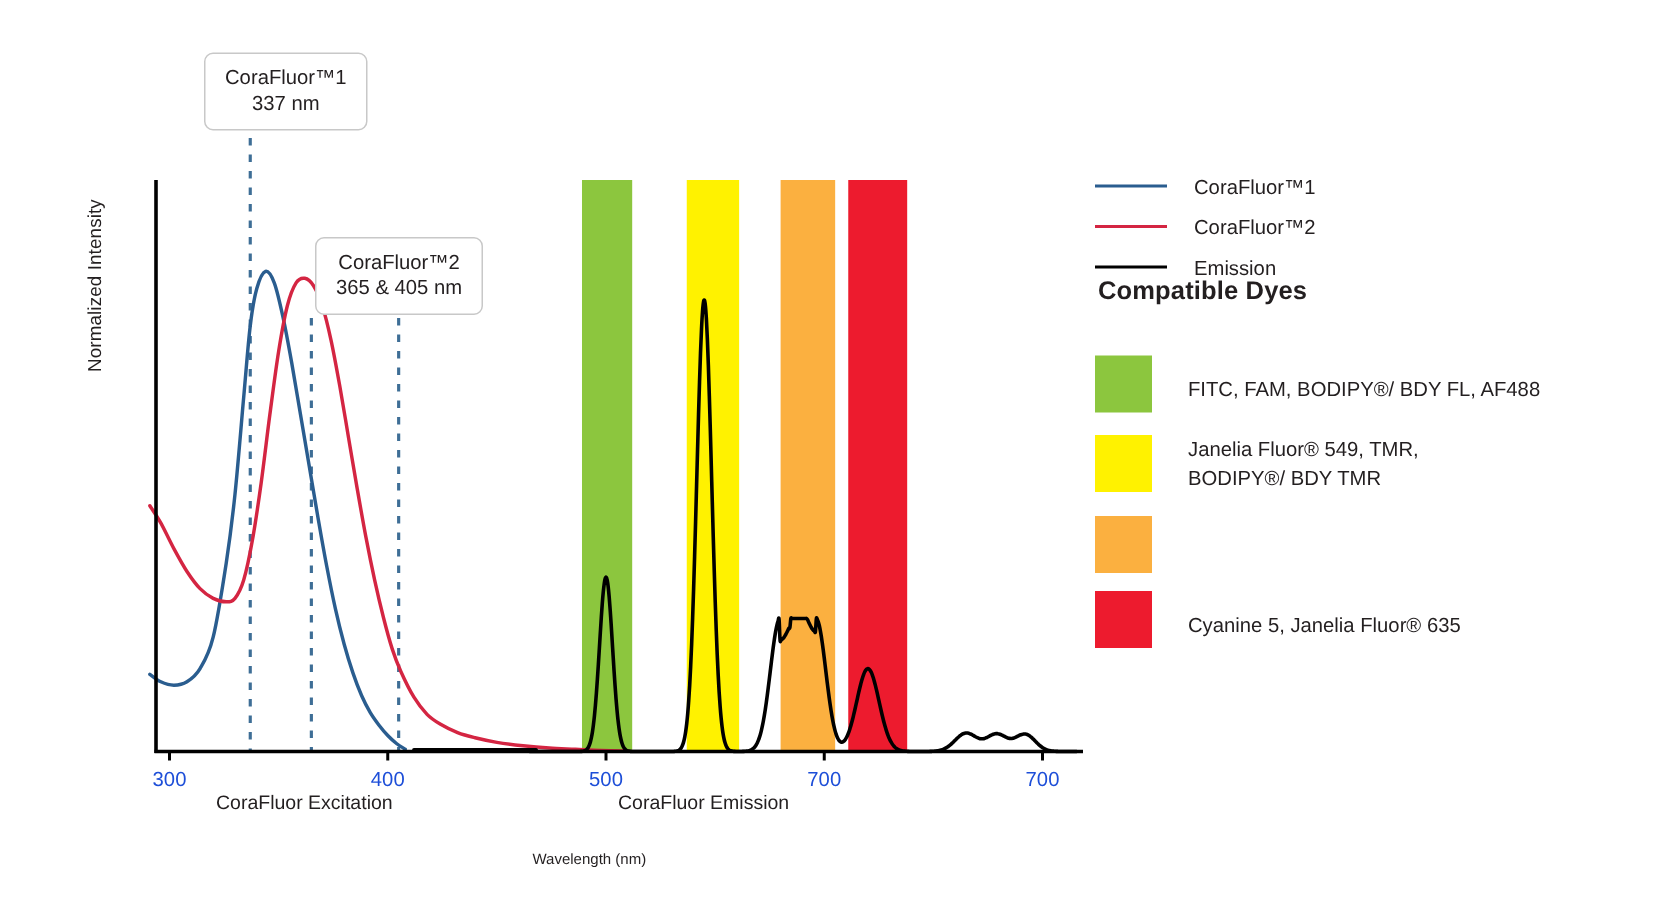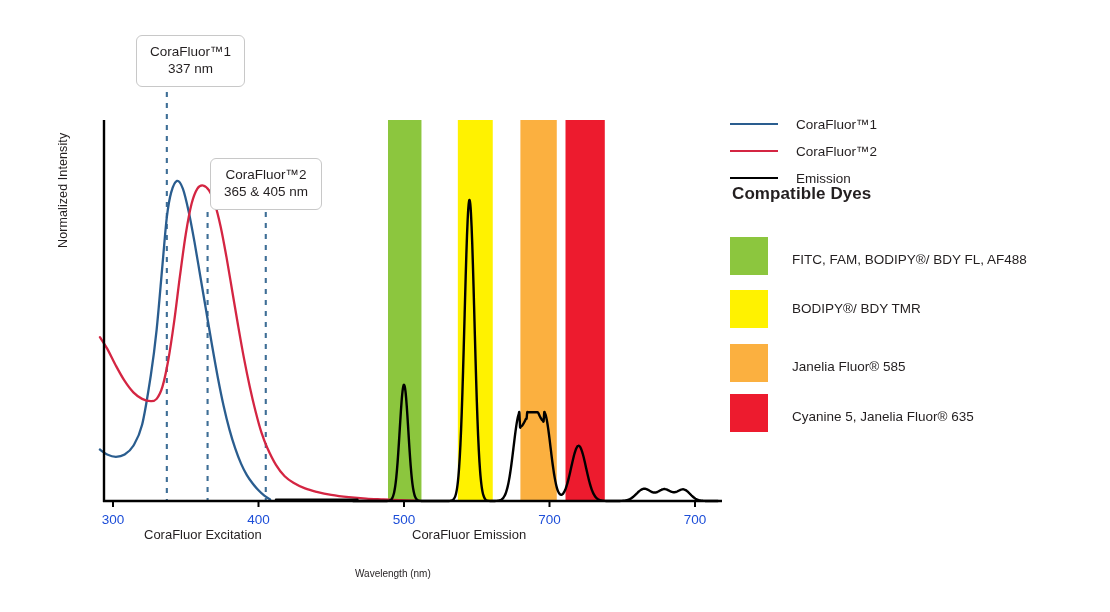--- a/index.html
+++ b/index.html
@@ -224,28 +224,26 @@
     <div id="dye-legend">
         <div class="dye-row" style="top: 237px;">
           <span class="dye-swatch" style="background: rgb(140, 198, 62);"></span>
           <span class="dye-label">
             <span>FITC, FAM, BODIPY®/ BDY FL, AF488</span>
           </span>
         </div>
         <div class="dye-row" style="top: 290px;">
           <span class="dye-swatch" style="background: rgb(255, 242, 0);"></span>
           <span class="dye-label two-line">
+            <span>Janelia Fluor® 549, TMR,</span>
             <span>BODIPY®/ BDY TMR</span>
           </span>
         </div>
         <div class="dye-row" style="top: 344px;">
           <span class="dye-swatch" style="background: rgb(251, 176, 64);"></span>
-          <span class="dye-label">
-            <span>Janelia Fluor® 585</span>
-          </span>
         </div>
         <div class="dye-row" style="top: 394px;">
           <span class="dye-swatch" style="background: rgb(237, 27, 46);"></span>
           <span class="dye-label">
             <span>Cyanine 5, Janelia Fluor® 635</span>
           </span>
         </div>
       </div>
   </div>
 

